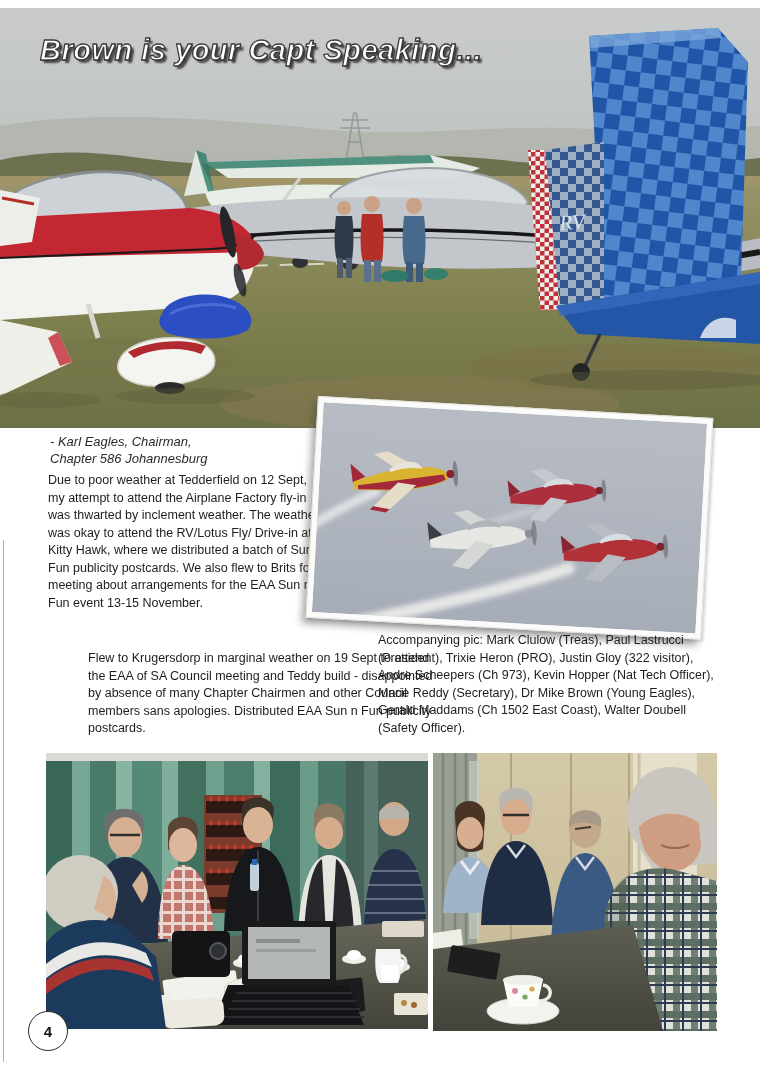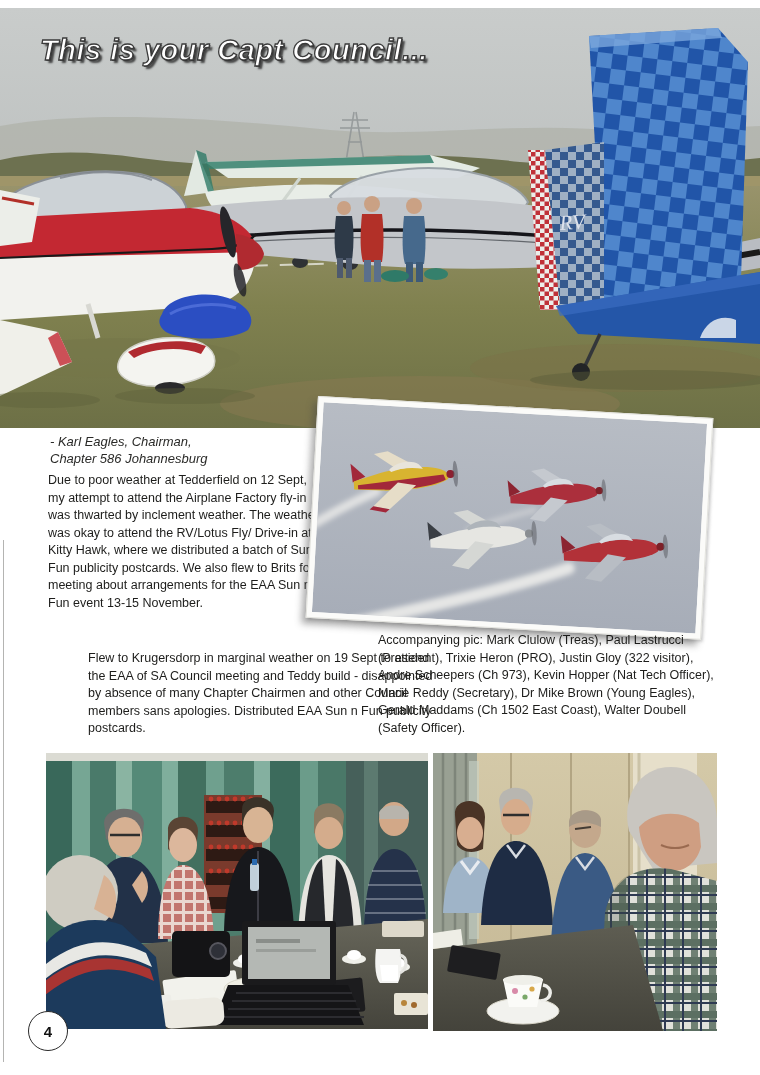--- a/index.html
+++ b/index.html
@@ -190,21 +190,21 @@
 
       <g>
         <polygon points="0,182 40,190 32,234 0,238" fill="#eceee9"></polygon>
         <line x1="2" y1="190" x2="34" y2="196" stroke="#b23028" stroke-width="3"></line>
         <polygon points="0,312 58,324 72,354 0,388" fill="#f0f0ea"></polygon>
         <polygon points="58,324 72,354 60,358 48,330" fill="#c32832" opacity=".8"></polygon>
         <ellipse cx="40" cy="392" rx="60" ry="8" fill="#5c5e3a" opacity=".4"></ellipse>
       </g>
     </svg>
 
-    <div class="page-title">This is your Capt Council...</div>
+    <div class="page-title">Brown is your Capt Speaking...</div>
   </div>
 
   <div class="photo-tilted">
     <svg width="384" height="210" viewBox="0 0 384 210">
       <defs>
         <linearGradient id="skyB" x1="0" y1="0" x2="0" y2="1">
           <stop offset="0" stop-color="#b7bcc4"></stop>
             <stop offset="1" stop-color="#a7adb8"></stop>
         </linearGradient>
         <filter id="smokeBlur" x="-30%" y="-30%" width="160%" height="160%">

